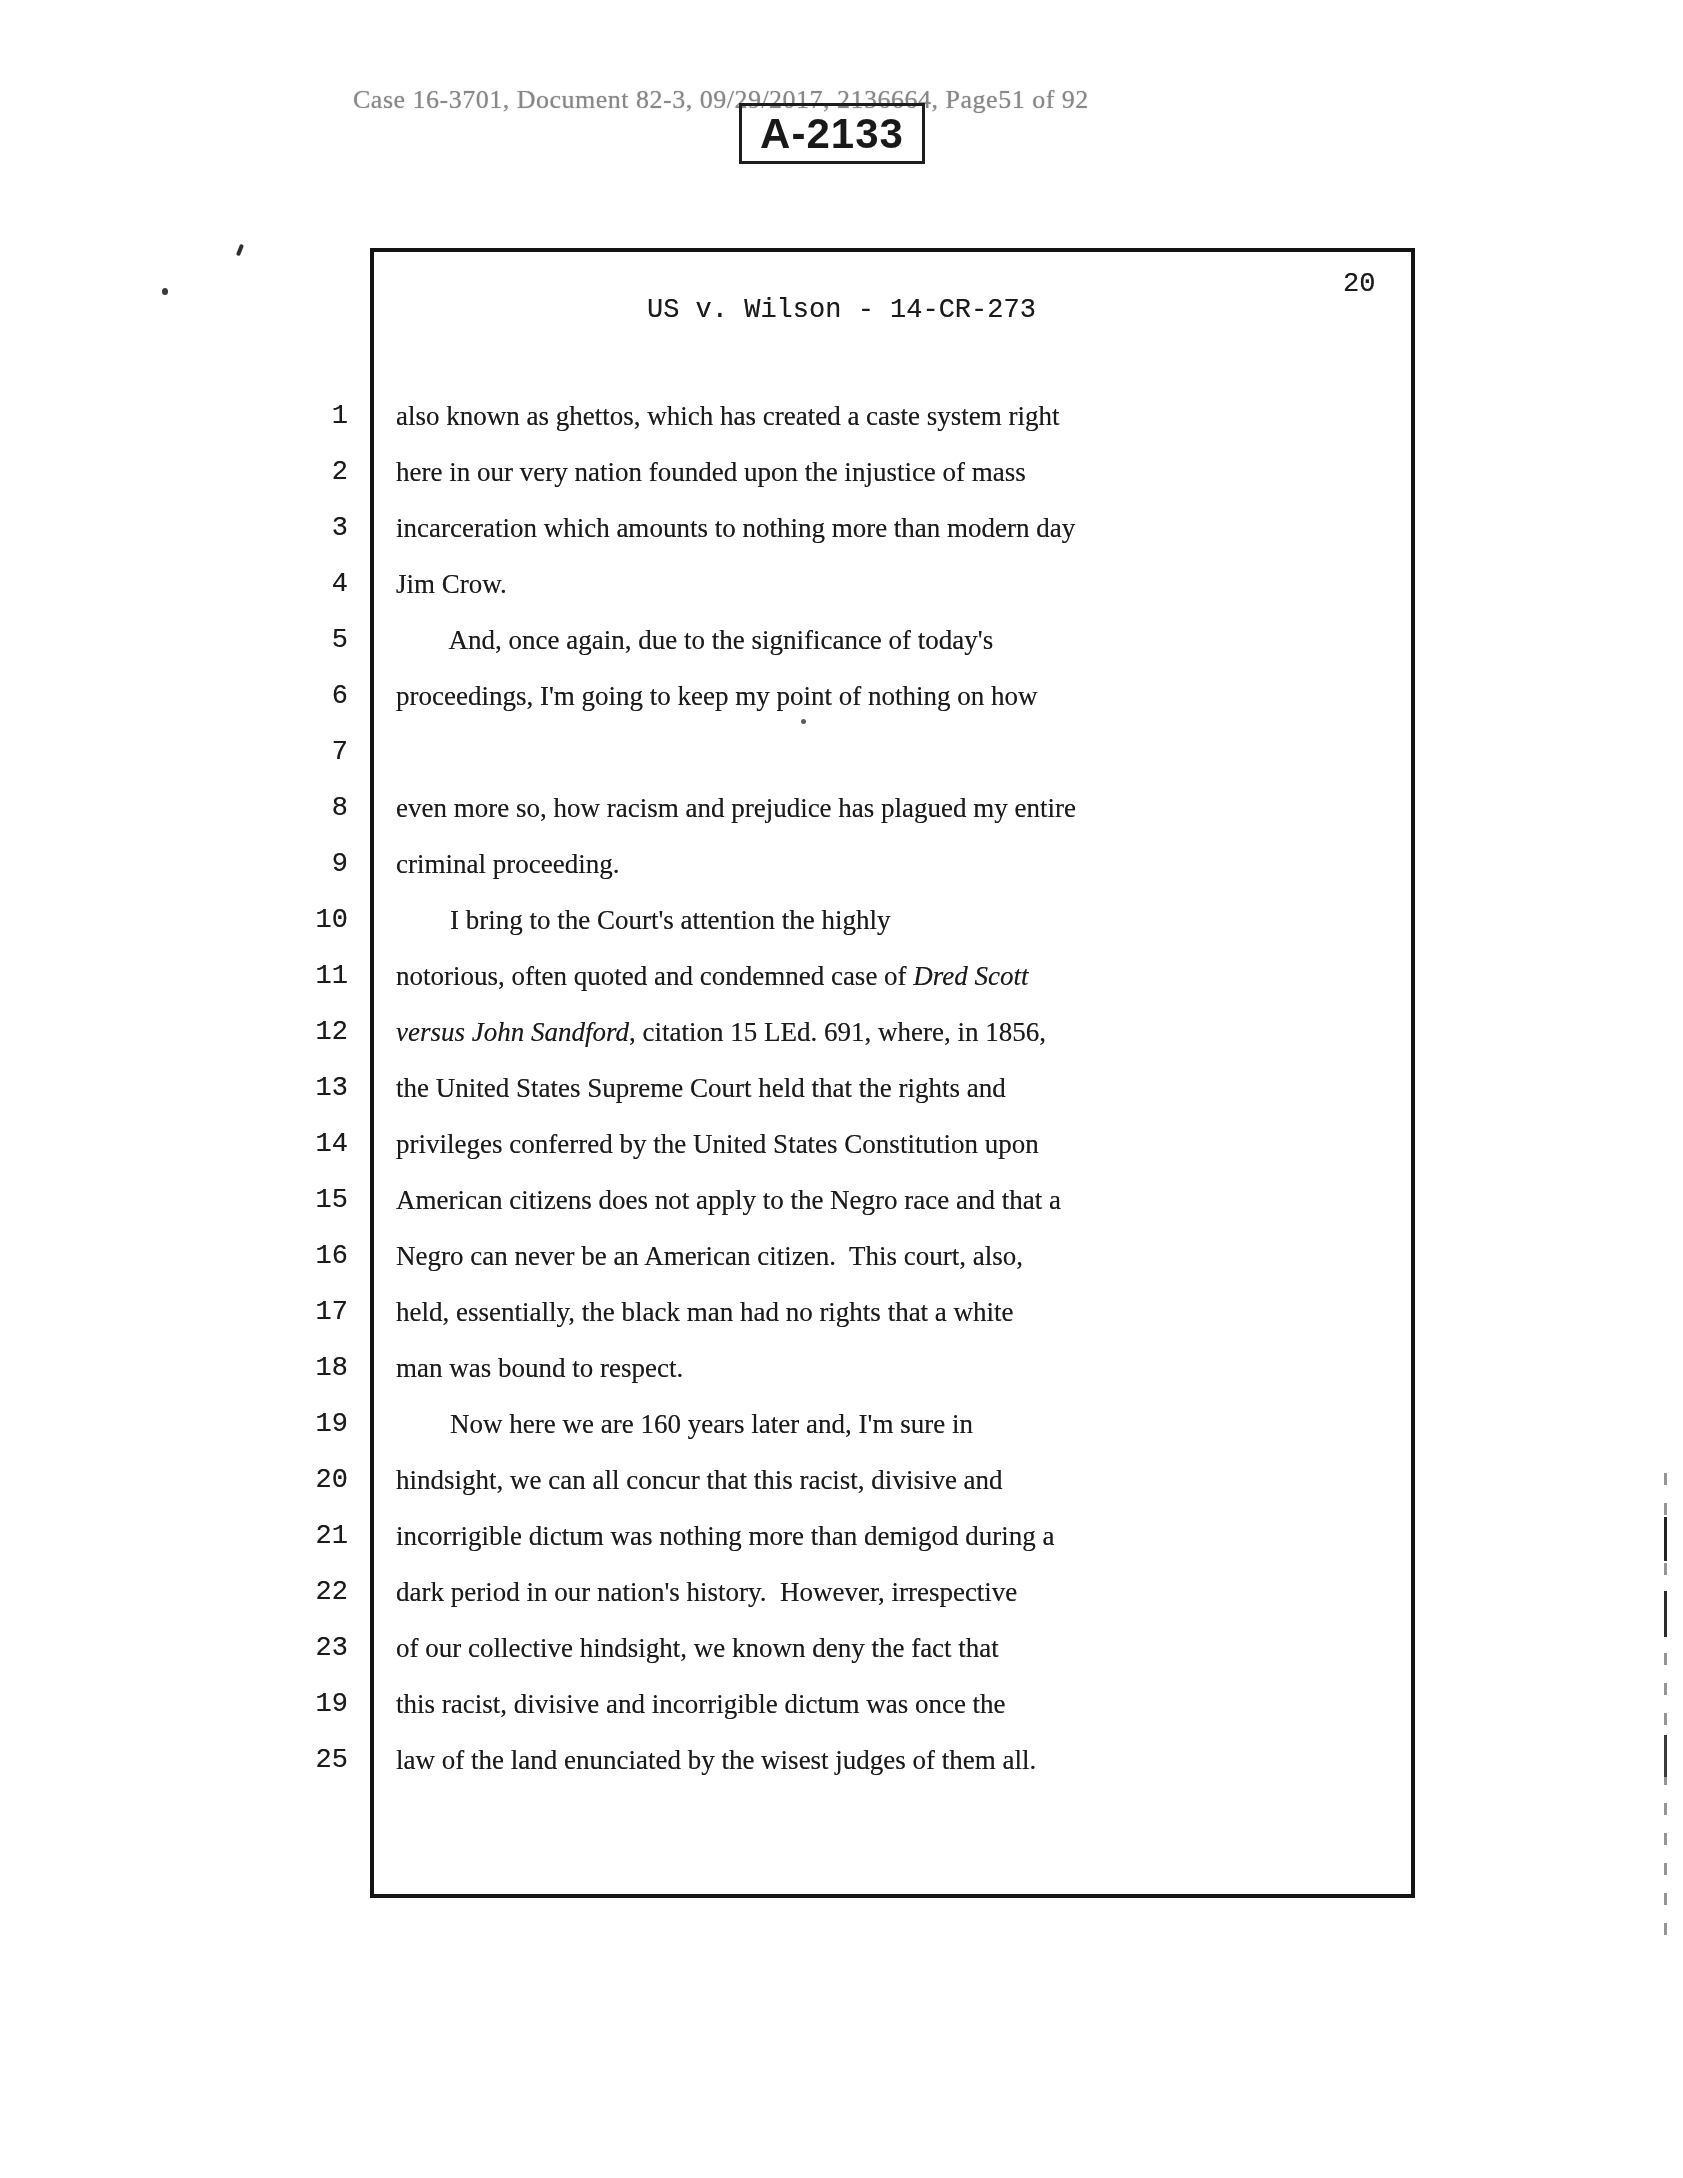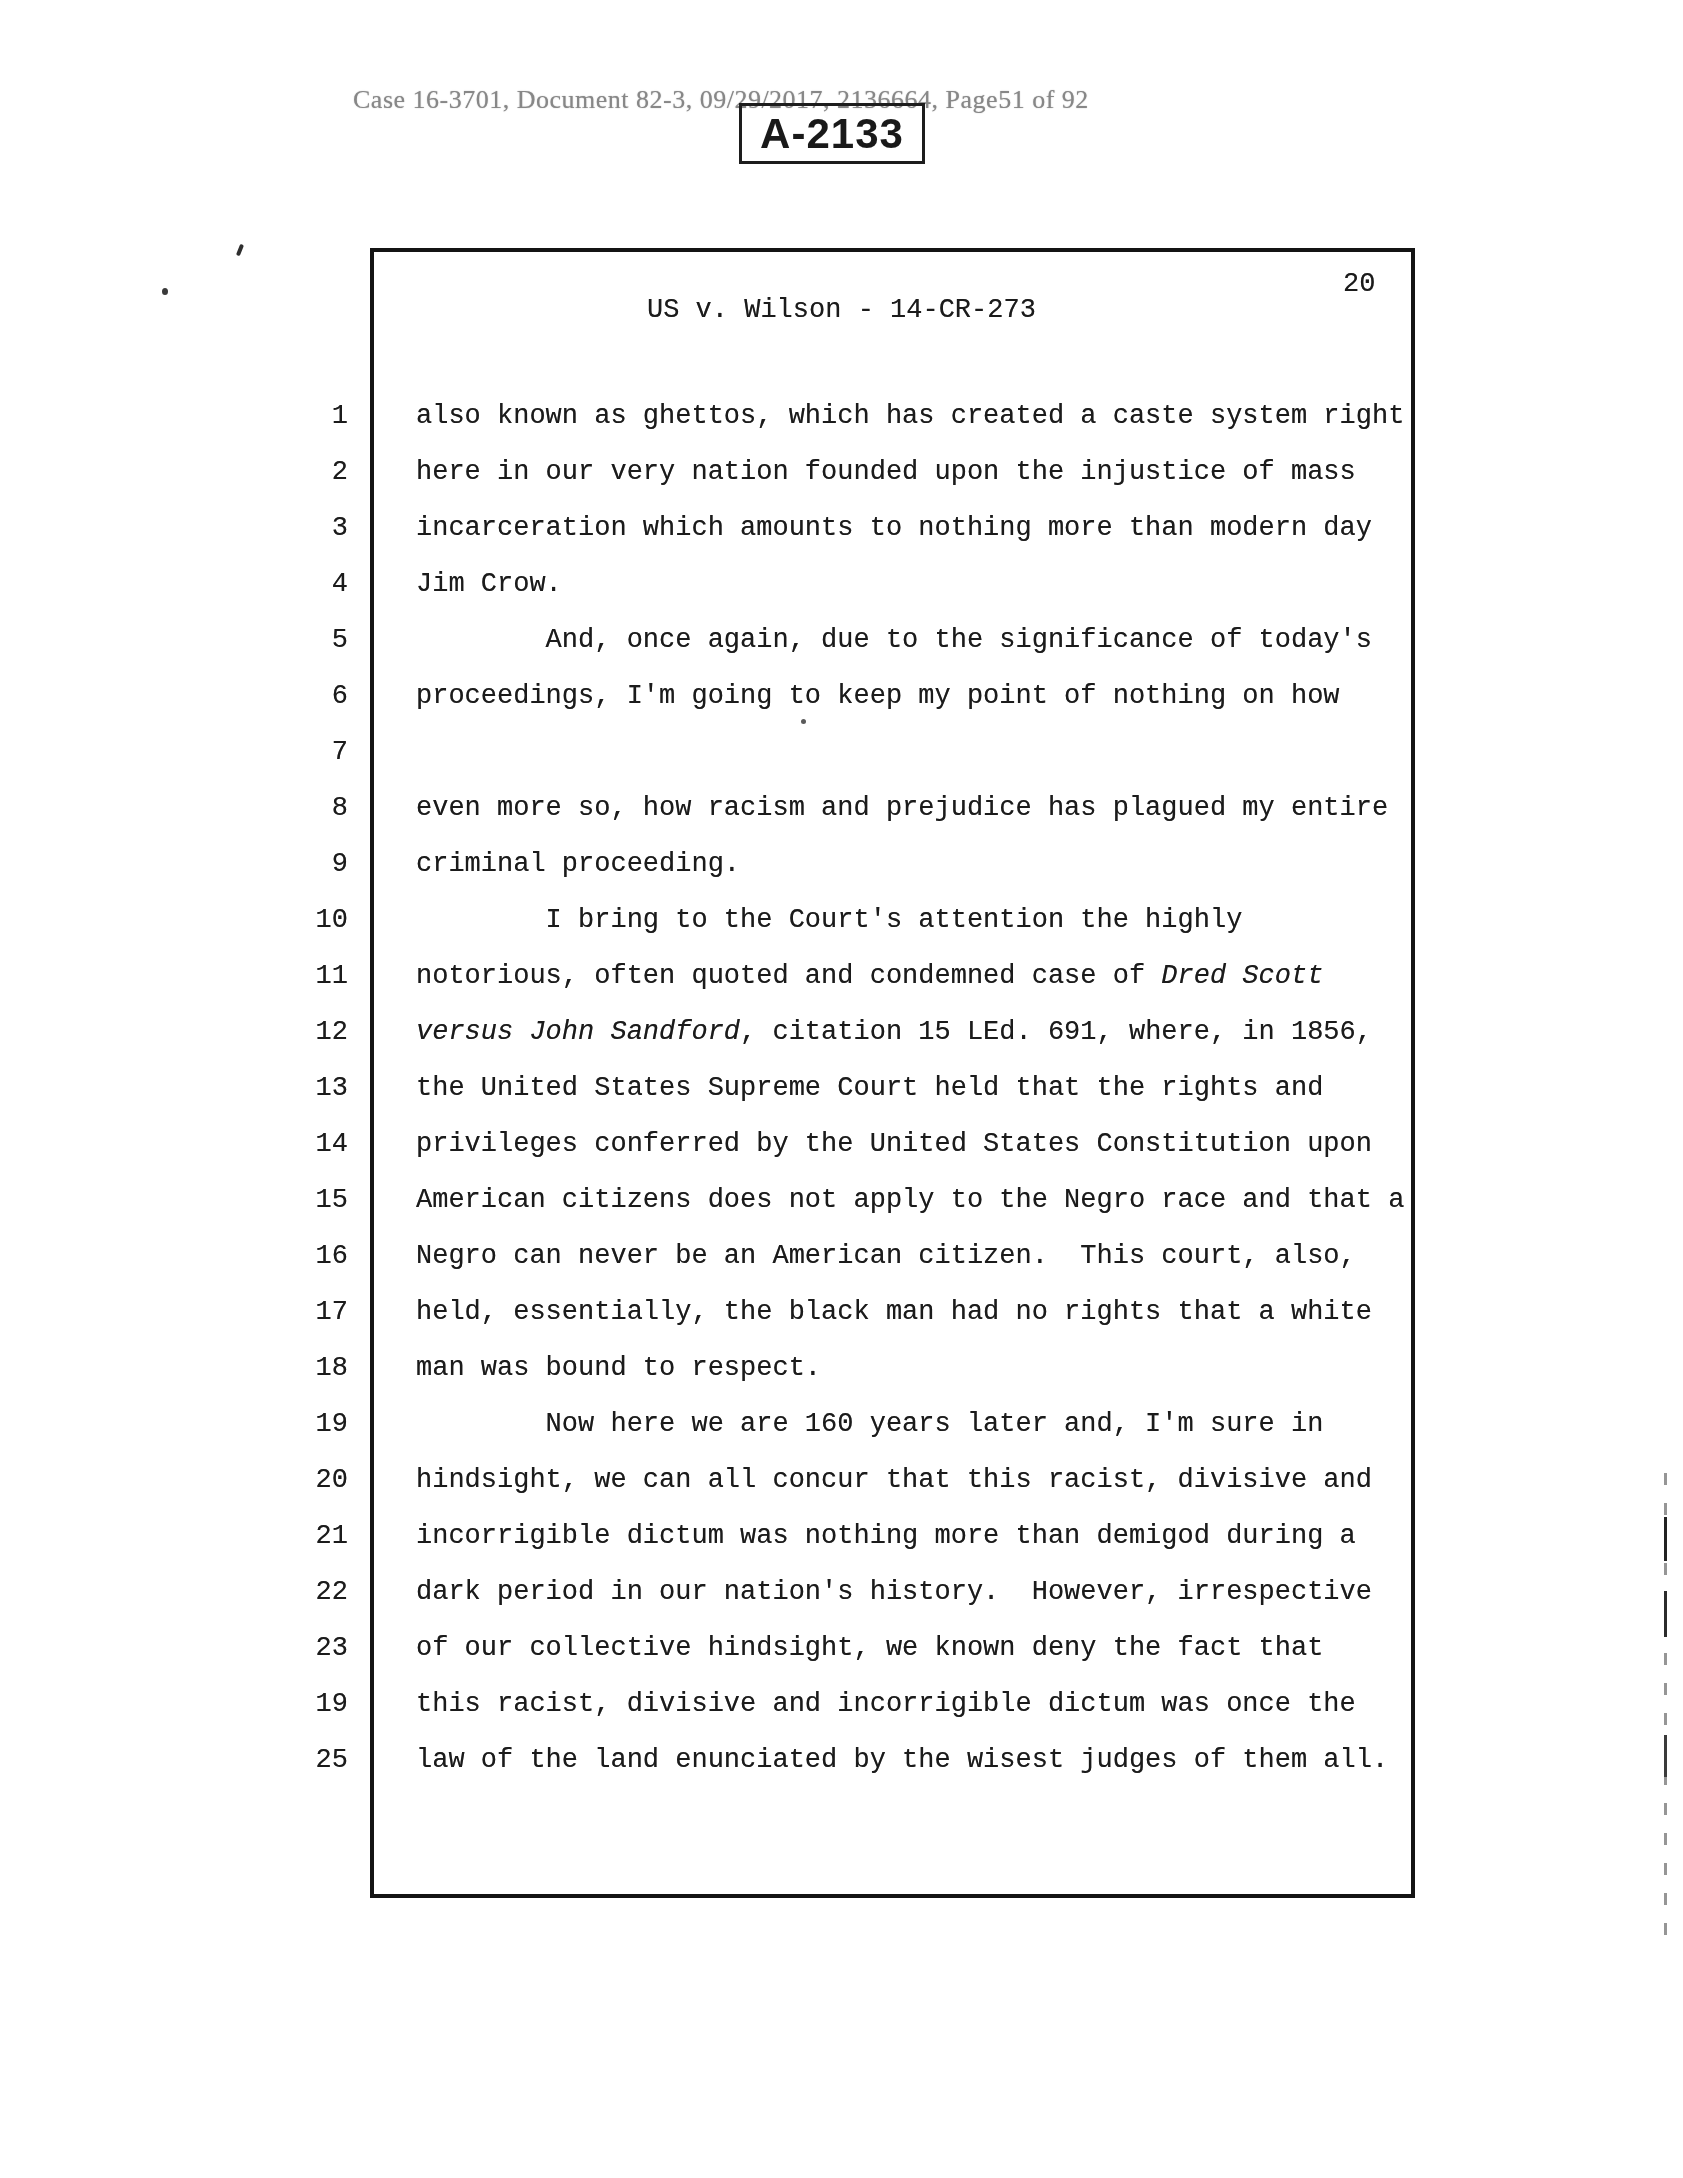--- a/index.html
+++ b/index.html
@@ -42,21 +42,21 @@
     text-shadow:0 0 0.5px rgba(20,20,20,0.55); white-space:pre;margin-left:16px;
   }
 
   
   .lines {
     position:absolute; left:295px; top:388px; width:1129px;
     font-size:27px; text-shadow:0 0 0.5px rgba(20,20,20,0.55);
   }
   .t-row { display:flex; height:56px; align-items:center; }
   .t-num { width:53px; text-align:right; flex:none; }
-  .t-text { margin-left:68px; white-space:pre; }
+  .t-text { margin-left:48px; white-space:pre;font-family:Liberation Serif, serif; }
   .ital { font-style:italic; }
 
   
   .speck { position:absolute; background:#2e2e2e; }
   .speck-1 { left:238px; top:244px; width:4px; height:12px; transform:rotate(22deg); border-radius:2px; }
   .speck-2 { left:162px; top:288px; width:6px; height:7px; border-radius:50%; background:#3a3a3a; }
   .speck-3 { left:801px; top:719px; width:5px; height:5px; border-radius:50%; background:#5a5a5a; }
 
   
   .right-dash {

